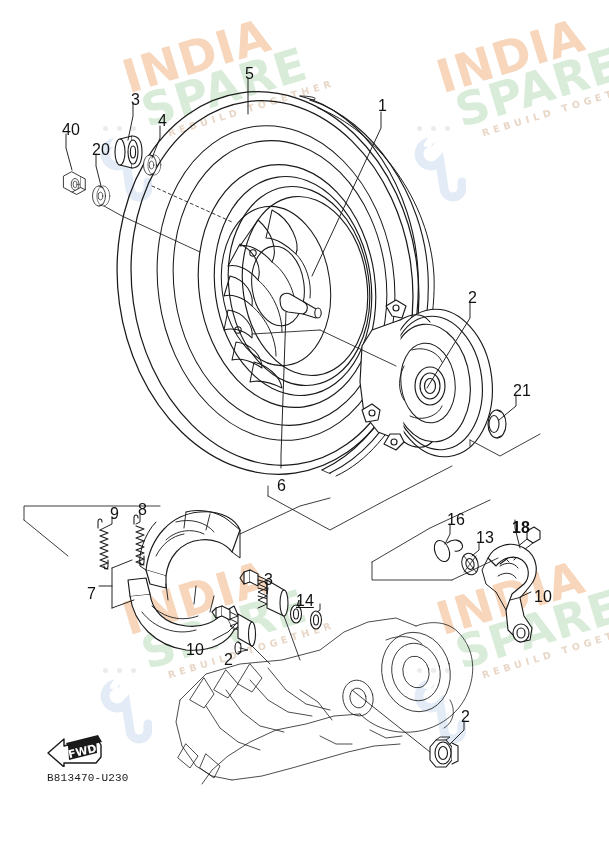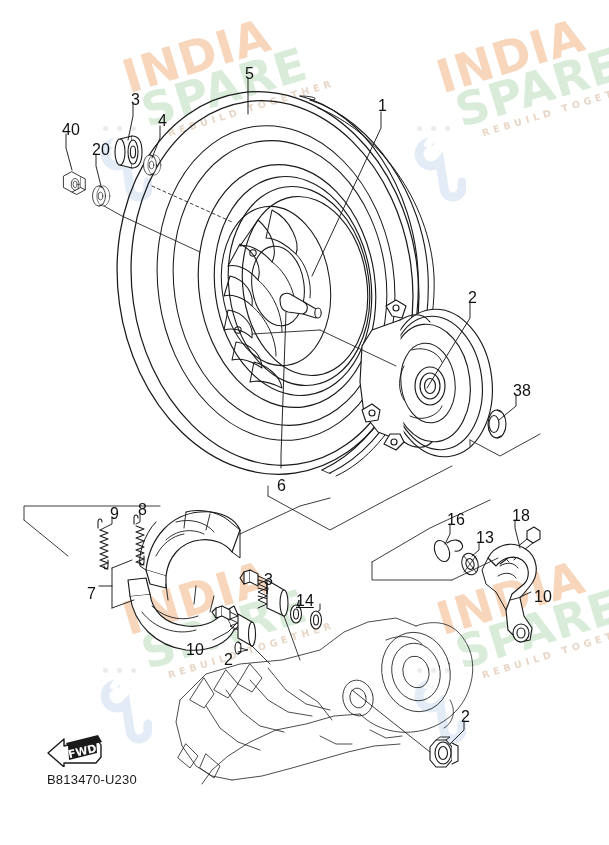--- a/index.html
+++ b/index.html
@@ -37,22 +37,22 @@
   #art{position:absolute;left:0;top:0;}
 
   
   .cal{
     position:absolute;font-family:"Liberation Sans", sans-serif;
     font-size:16px;color:#111;line-height:1;white-space:nowrap;
   }
   
   #partno{
     position:absolute;left:47px;top:772px;
-    font-family:Liberation Sans, sans-serif;
-    font-size:13px;color:#1a1a1a;letter-spacing:0.2px;
+    font-family:Liberation Mono, monospace;
+    font-size:11px;color:#1a1a1a;letter-spacing:0.2px;
   }
   #fwd{position:absolute;left:46px;top:733px;}
   #fwd .fwdtxt{
     position:absolute;left:22px;top:12px;
     font-family:"DejaVu Sans", sans-serif;font-weight:bold;
     font-size:11px;color:#fff;transform:rotate(-13deg);letter-spacing:0px;
   }
 </style>
 </head>
 <body>
@@ -473,24 +473,24 @@
       <div class="cal" style="left: 138px; top: 502px;">8</div>
       <div class="cal" style="left: 110px; top: 506px;">9</div>
       <div class="cal" style="left: 186px; top: 642px;">10</div>
       <div class="cal" style="left: 461px; top: 709px;">2</div>
       <div class="cal" style="left: 224px; top: 652px;">2</div>
       <div class="cal" style="left: 264px; top: 572px;">3</div>
       <div class="cal" style="left: 296px; top: 593px; text-decoration: underline;">14</div>
       <div class="cal" style="left: 534px; top: 589px;">10</div>
       <div class="cal" style="left: 447px; top: 512px;">16</div>
       <div class="cal" style="left: 476px; top: 530px;">13</div>
-      <div class="cal" style="left: 512px; top: 508px;">18</div>
+      <div class="cal" style="left: 512px; top: 520px; font-weight: bold;">18</div>
       <div class="cal" style="left: 92px; top: 142px;">20</div>
       <div class="cal" style="left: 62px; top: 122px;">40</div>
-      <div class="cal" style="left: 513px; top: 383px;">38</div>
+      <div class="cal" style="left: 513px; top: 383px;">21</div>
     </div>
 
   <div id="fwd">
     <svg width="58" height="34" viewBox="0 0 58 34">
       <path d="M2 20 L18 6 L18 13 L50 4 L55 12 L55 24 L50 30 L18 30 L18 34 Z" fill="#ffffff" stroke="#1a1a1a" stroke-width="1.4" stroke-linejoin="round"></path>
       <path d="M20 10 L52 2 L56 9 L24 17 Z" fill="#1a1a1a"></path>
       <path d="M22 12 L50 5 L51 20 L23 27 Z" fill="#1a1a1a"></path>
     </svg>
     <div class="fwdtxt">FWD</div>
   </div>

